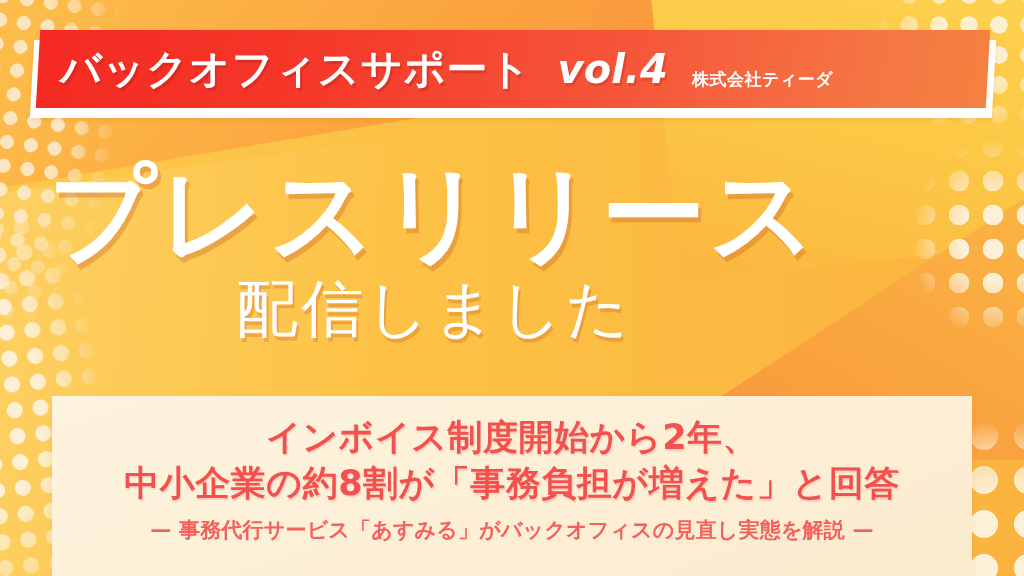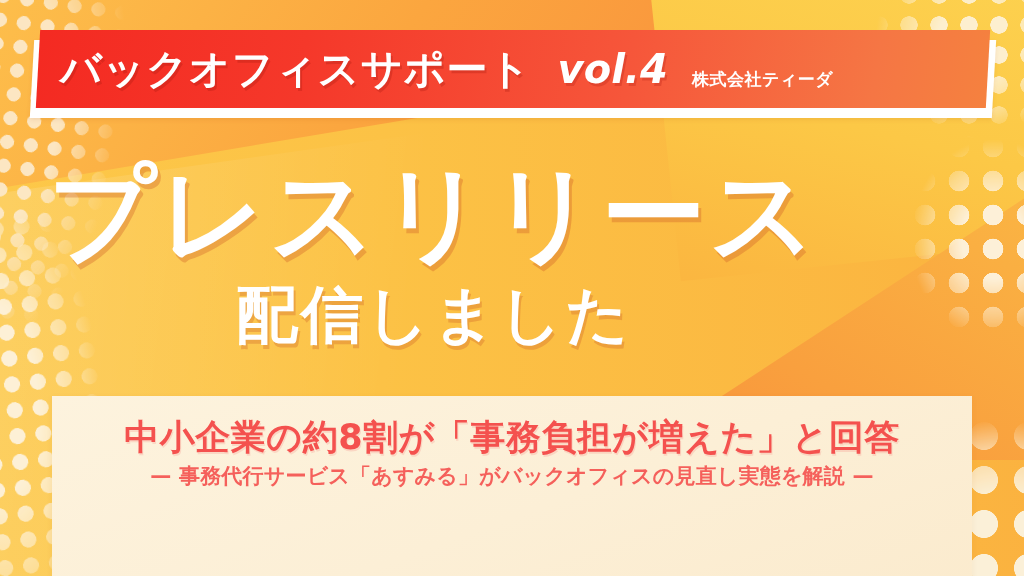--- a/index.html
+++ b/index.html
@@ -161,24 +161,24 @@
     color:#FFFFFF;
     font-size:105px;
     font-weight:700;
     line-height:1.04;
     letter-spacing:3px;
     text-shadow:3px 5px 0 rgba(205,95,40,.35);
   }
   .hero-sub{
     color:#FFFFFF;
     font-size:62px;
-    font-weight:700;
+    font-weight:400;
     line-height:1.1;
     letter-spacing:3px;
-    margin-top:12px;
+    margin-top:6px;
     text-shadow:2px 4px 0 rgba(205,95,40,.32);
   }
 
   
   .card{
     position:absolute; left:52px; top:396px;
     width:920px; height:190px;
     background:linear-gradient(160deg,#FDF3DE 0%,#FCEFD6 55%,#FBEBCE 100%);
     z-index:9;
     text-align:center;
@@ -191,21 +191,21 @@
     font-size:35px;
     line-height:1.32;
     letter-spacing:.5px;
     text-shadow:1px 2px 0 rgba(244,81,78,.16);
   }
   .card-line3{
     color:#F5605B;
     font-weight:700;
     font-size:21px;
     letter-spacing:.2px;
-    margin-top:2px;
+    margin-top:10px;
   }
 </style>
 </head>
 <body>
 
 <div id="stage">
 
   <div class="bg-orange-base"></div>
   <div class="bg-wedge"></div>
   <div class="bg-yellow-tr"></div>
@@ -230,17 +230,18 @@
       </div>
     </div>
   </div>
 
   <div class="hero">
     <div class="hero-main">プレスリリース</div>
     <div class="hero-sub">配信しました</div>
   </div>
 
   <div class="card">
+    <div class="card-line1">インボイス制度開始から2年、</div>
     <div class="card-line2">中小企業の約8割が「事務負担が増えた」と回答</div>
     <div class="card-line3">— 事務代行サービス「あすみる」がバックオフィスの見直し実態を解説 —</div>
   </div>
 
 </div>
 
 </body></html>

